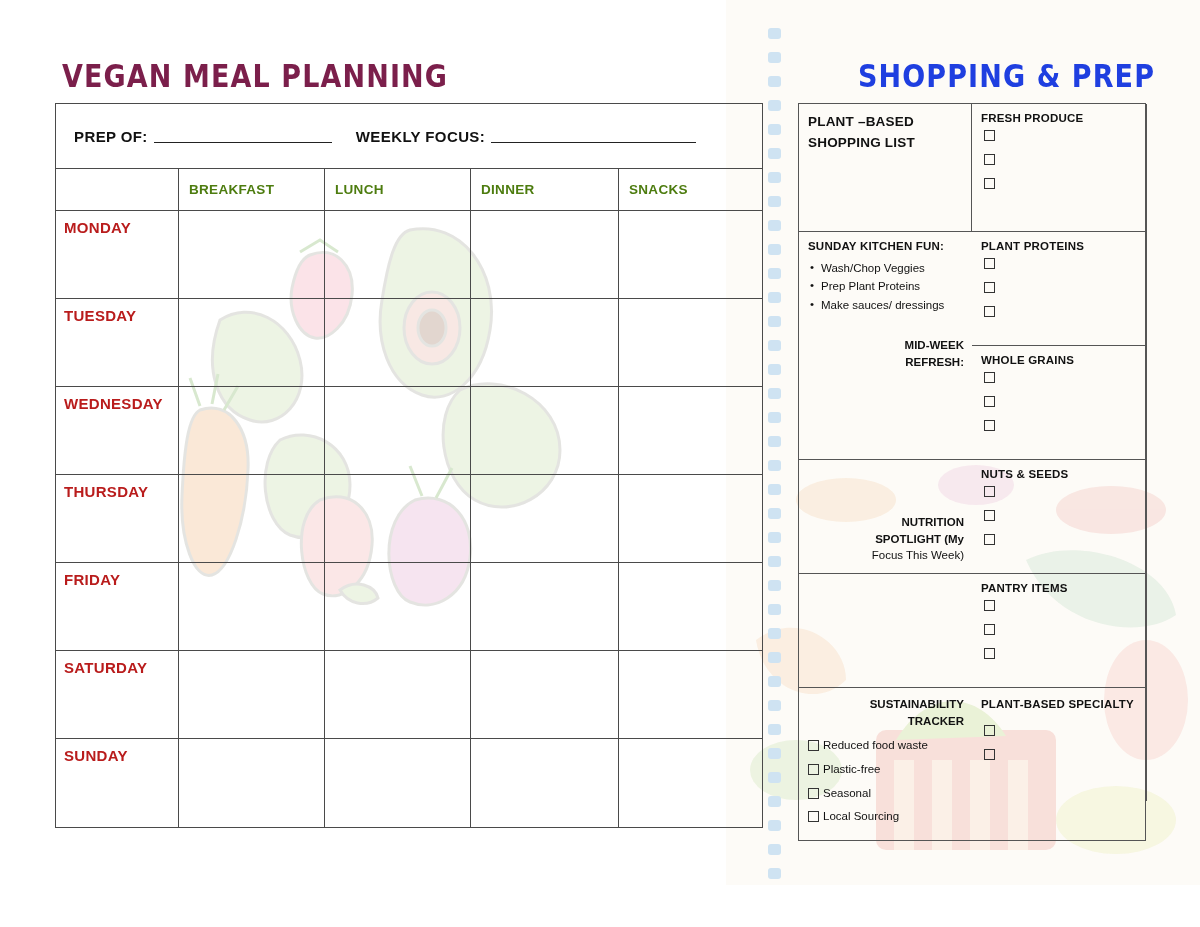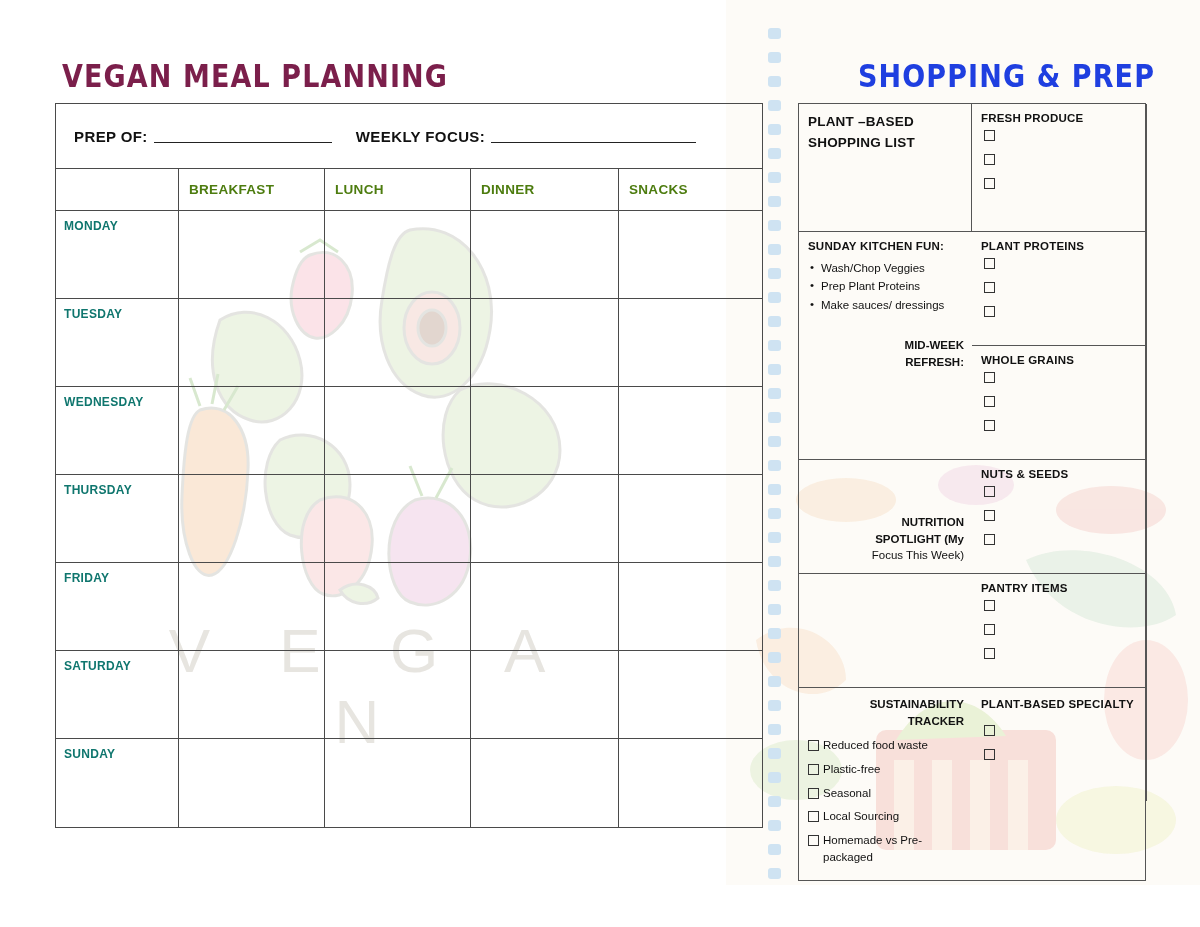--- a/index.html
+++ b/index.html
@@ -173,23 +173,23 @@
     font-size: 13.5px;
     font-weight: bold;
     color: #4d7c0f;
     letter-spacing: 0.3px;
   }
   .grid .daycell {
     height: 88px;
     display: flex;
     align-items: flex-start;
     padding: 8px 0 0 8px;
-    font-size: 12px;
-    font-weight: bold;
-    color: #0f766e;
+    font-size: 15px;
+    font-weight: bold;
+    color: #b91c1c;
     letter-spacing: 0.3px;
   }
   .grid .emptycell { height: 88px; }
   .grid .bottomrow { border-bottom: none; }
 
   
   .right-table {
     position: absolute;
     left: 798px;
     top: 103px;
@@ -301,21 +301,20 @@
 
       <path d="M255 300 C290 290 315 320 310 358 C305 396 275 412 250 402 C224 392 218 318 255 300 Z" fill="#f0cfe4"></path>
       <path d="M262 296 L250 266 M276 298 L292 268" stroke="#b9d6a8"></path>
 
       <path d="M160 300 C190 288 215 310 212 345 C209 382 184 402 163 394 C140 386 130 318 160 300 Z" fill="#f8d5d5"></path>
 
       <path d="M180 390 C196 378 215 386 218 398 C206 408 188 404 180 390 Z" fill="#dfeccf"></path>
     </g>
   </svg>
 
-  <div class="vegan-word">V E G A N</div>
 
   <svg class="right-art" viewBox="0 0 474 445">
     <g opacity="0.75">
       <ellipse cx="120" cy="60" rx="50" ry="22" fill="#f6dcc0"></ellipse>
       <ellipse cx="250" cy="45" rx="38" ry="20" fill="#efd0e2"></ellipse>
       <ellipse cx="385" cy="70" rx="55" ry="24" fill="#f3c9c4"></ellipse>
       <path d="M300 120 C350 95 440 120 450 175 C415 200 330 190 300 120 Z" fill="#cfe4d2"></path>
       <path d="M30 200 C70 170 120 200 120 240 C90 270 38 250 30 200 Z" fill="#f7dcc2"></path>
       <ellipse cx="420" cy="260" rx="42" ry="60" fill="#f7cfc9"></ellipse>
       <rect x="150" y="290" width="180" height="120" rx="10" fill="#f2b9b2"></rect>
@@ -501,24 +500,20 @@
         <span>Plastic-free</span>
       </div>
       <div class="track-item">
         <span class="tbox"></span>
         <span>Seasonal</span>
       </div>
       <div class="track-item">
         <span class="tbox"></span>
         <span>Local Sourcing</span>
       </div>
-      <div class="track-item">
-        <span class="tbox"></span>
-        <span>Homemade  vs Pre-packaged</span>
-      </div>
     </div>
 
     <div class="rt-cell checks nobottom" style="height:113px">
       <div class="sec-title" style="line-height:1.45">PLANT-BASED SPECIALTY</div>
       <span class="box" style="margin-top:12px"></span>
       <span class="box"></span>
     </div>
 
   </div>
 </div>

